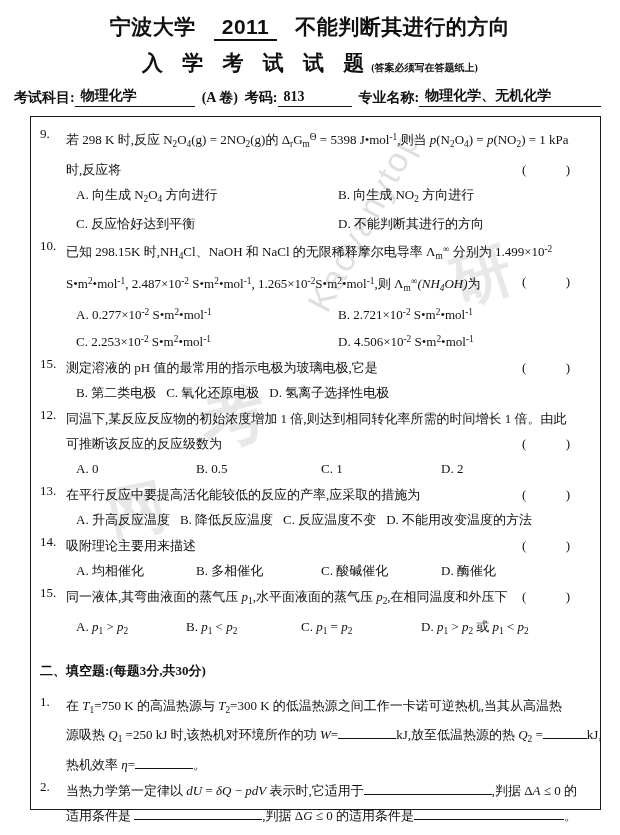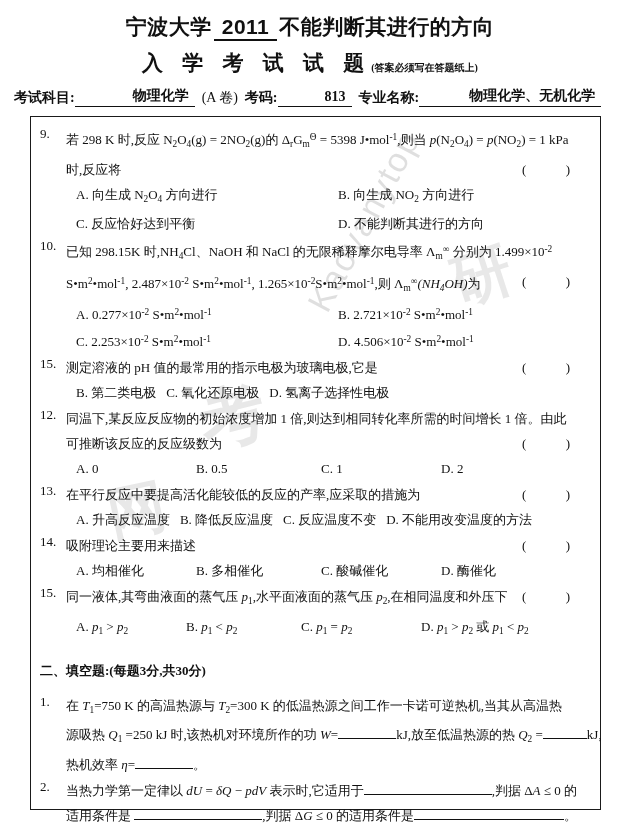--- a/index.html
+++ b/index.html
@@ -64,21 +64,21 @@
     font-weight: bold;
     letter-spacing: 0.5px;
     line-height: 1.25;
   }
   .title-line1 .yearbox {
     font-family: "Liberation Sans", sans-serif;
     font-size: 21px;
     font-weight: bold;
     border-bottom: 2px solid #111;
     padding: 0 8px 1px 8px;
-    margin: 0 2px;
+    margin: 0 18px;
   }
   .title-line2 {
     text-align: center;
     margin-top: 9px;
     font-size: 21px;
     font-weight: bold;
   }
   .title-line2 .spaced {
     letter-spacing: 7px;
   }
@@ -96,29 +96,29 @@
     padding: 0 12px 0 14px;
     font-size: 14px;
     font-weight: bold;
     white-space: nowrap;
     display: flex;
     align-items: flex-end;
   }
   .subject-row .lbl { flex: 0 0 auto; }
   .subject-row .fill {
     border-bottom: 1.6px solid #111;
-    text-align: right;
+    text-align: left;
     flex: 0 0 auto;
     padding: 0 6px 1px 6px;
   }
   .subject-row .f-subject { min-width: 108px; }
   .subject-row .f-code { min-width: 62px; font-family: Liberation Serif, serif; }
   .subject-row .f-major { min-width: 170px; }
   .subject-row .gap { width: 7px; flex: 0 0 auto; }
-  .subject-row .vol { flex: 0 0 auto; font-weight: normal; }
+  .subject-row .vol { flex: 0 0 auto; font-weight: bold; }
 
   
   .exam-box {
     position: relative;
     margin: 9px 19px 0 30px;
     border: 1.5px solid #1a1a1a;
     box-sizing: border-box;
     height: 694px;
     padding: 8px 10px 0 9px;
     z-index: 4;

